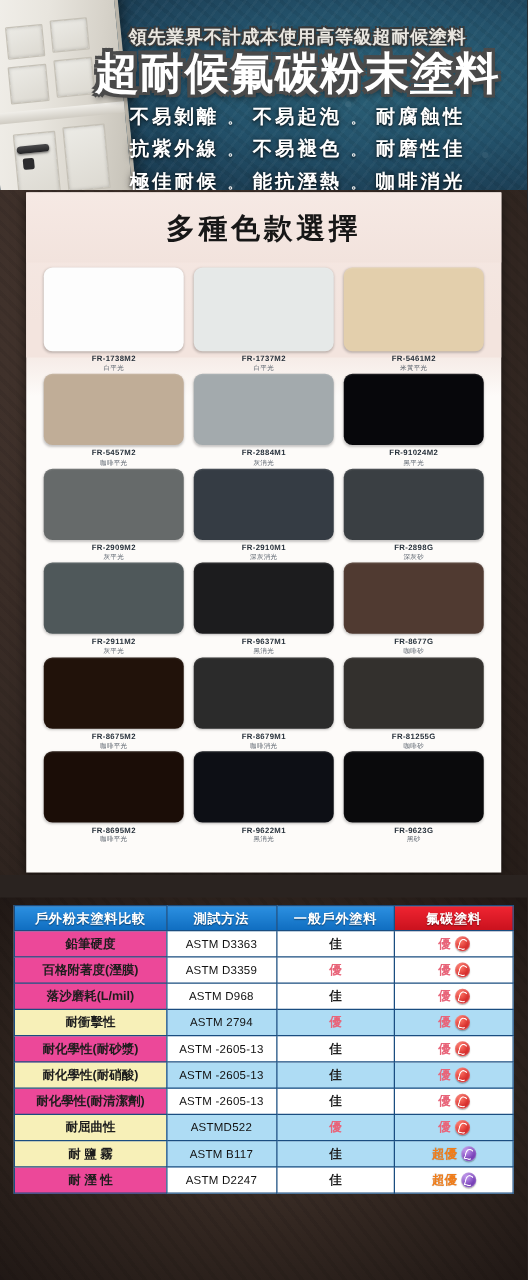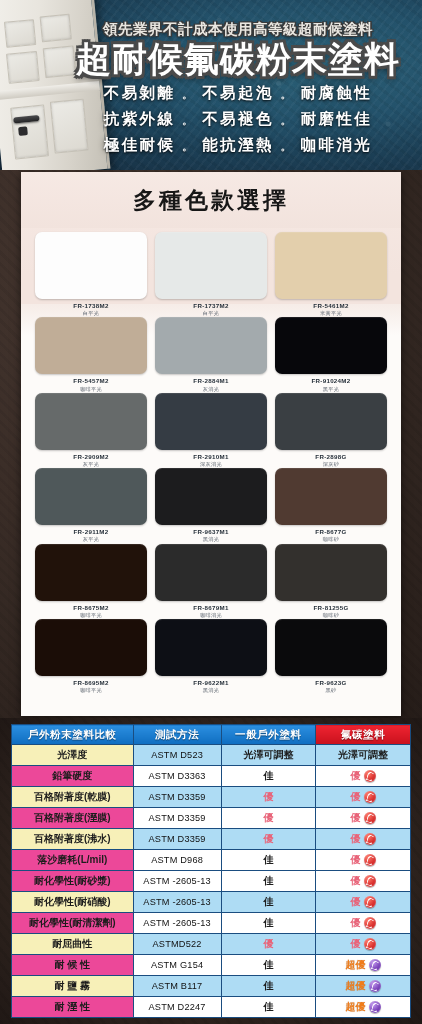--- a/index.html
+++ b/index.html
@@ -95,21 +95,21 @@
   .feature-line {
     font-size: 15.5px; font-weight: bold; letter-spacing: 2.4px;
     color: #ffffff; margin-top: 5px;
     text-shadow: 0 1px 2px rgba(0,0,0,.75), 0 0 6px rgba(0,0,0,.5);
     white-space: nowrap;
   }
   .feature-line .dot { font-size: 11px; opacity: .9; }
 
   
   .board-wrap {
-    position: absolute; left: 0; top: 170px;
+    position: absolute; left: 0; top: 152px;
     width: 422px; height: 548px;
     background:
       radial-gradient(ellipse at 30% 20%, #4a3a33 0%, #3a2d27 45%, #261d19 100%);
     overflow: hidden;
   }
   .board-wrap::before {
     content: ""; position: absolute; inset: 0;
     background-image:
       radial-gradient(circle at 10% 30%, rgba(255,255,255,.05) 0 3px, transparent 4px),
       radial-gradient(circle at 90% 60%, rgba(255,255,255,.04) 0 3px, transparent 4px),
@@ -378,78 +378,57 @@
   <table class="cmp">
     <thead>
       <tr>
         <th class="h-blue">戶外粉末塗料比較</th>
         <th class="h-blue">測試方法</th>
         <th class="h-blue">一般戶外塗料</th>
         <th class="h-red">氟碳塗料</th>
       </tr>
     </thead>
     <tbody id="cmp-body">
-        <tr class="rz">
-          <td class="c-item">光澤度</td>
-          <td class="c-method">ASTM D523</td>
-          <td class="c-gen"><span class="v-jia">光澤可調整</span></td>
-          <td class="c-fc">
-            <span class="cellflex">
-              <span class="v-jia">光澤可調整</span>
-            </span>
-          </td>
-        </tr>
         <tr class="ra">
           <td class="c-item">鉛筆硬度</td>
           <td class="c-method">ASTM D3363</td>
           <td class="c-gen"><span class="v-jia">佳</span></td>
-          <td class="c-fc">
-            <span class="cellflex">
-              <span class="v-you">優</span>
-              <span class="seal red"></span>
-            </span>
-          </td>
-        </tr>
-        <tr class="rz">
-          <td class="c-item">百格附著度(乾膜)</td>
-          <td class="c-method">ASTM D3359</td>
-          <td class="c-gen"><span class="v-you">優</span></td>
           <td class="c-fc">
             <span class="cellflex">
               <span class="v-you">優</span>
               <span class="seal red"></span>
             </span>
           </td>
         </tr>
         <tr class="ra">
           <td class="c-item">百格附著度(溼膜)</td>
           <td class="c-method">ASTM D3359</td>
           <td class="c-gen"><span class="v-you">優</span></td>
           <td class="c-fc">
             <span class="cellflex">
               <span class="v-you">優</span>
               <span class="seal red"></span>
             </span>
           </td>
         </tr>
-        <tr class="rz">
-          <td class="c-item">百格附著度(沸水)</td>
-          <td class="c-method">ASTM D3359</td>
-          <td class="c-gen"><span class="v-you">優</span></td>
-          <td class="c-fc">
-            <span class="cellflex">
-              <span class="v-you">優</span>
-              <span class="seal red"></span>
-            </span>
-          </td>
-        </tr>
         <tr class="ra">
           <td class="c-item">落沙磨耗(L/mil)</td>
           <td class="c-method">ASTM D968</td>
           <td class="c-gen"><span class="v-jia">佳</span></td>
+          <td class="c-fc">
+            <span class="cellflex">
+              <span class="v-you">優</span>
+              <span class="seal red"></span>
+            </span>
+          </td>
+        </tr>
+        <tr class="rz">
+          <td class="c-item">耐衝擊性</td>
+          <td class="c-method">ASTM 2794</td>
+          <td class="c-gen"><span class="v-you">優</span></td>
           <td class="c-fc">
             <span class="cellflex">
               <span class="v-you">優</span>
               <span class="seal red"></span>
             </span>
           </td>
         </tr>
         <tr class="ra">
           <td class="c-item">耐化學性(耐砂漿)</td>
           <td class="c-method">ASTM -2605-13</td>
@@ -487,31 +466,20 @@
           <td class="c-item">耐屈曲性</td>
           <td class="c-method">ASTMD522</td>
           <td class="c-gen"><span class="v-you">優</span></td>
           <td class="c-fc">
             <span class="cellflex">
               <span class="v-you">優</span>
               <span class="seal red"></span>
             </span>
           </td>
         </tr>
-        <tr class="ra">
-          <td class="c-item">耐 候 性</td>
-          <td class="c-method">ASTM G154</td>
-          <td class="c-gen"><span class="v-jia">佳</span></td>
-          <td class="c-fc">
-            <span class="cellflex">
-              <span class="v-super">超優</span>
-              <span class="seal purple"></span>
-            </span>
-          </td>
-        </tr>
         <tr class="rz">
           <td class="c-item">耐 鹽 霧</td>
           <td class="c-method">ASTM B117</td>
           <td class="c-gen"><span class="v-jia">佳</span></td>
           <td class="c-fc">
             <span class="cellflex">
               <span class="v-super">超優</span>
               <span class="seal purple"></span>
             </span>
           </td>

